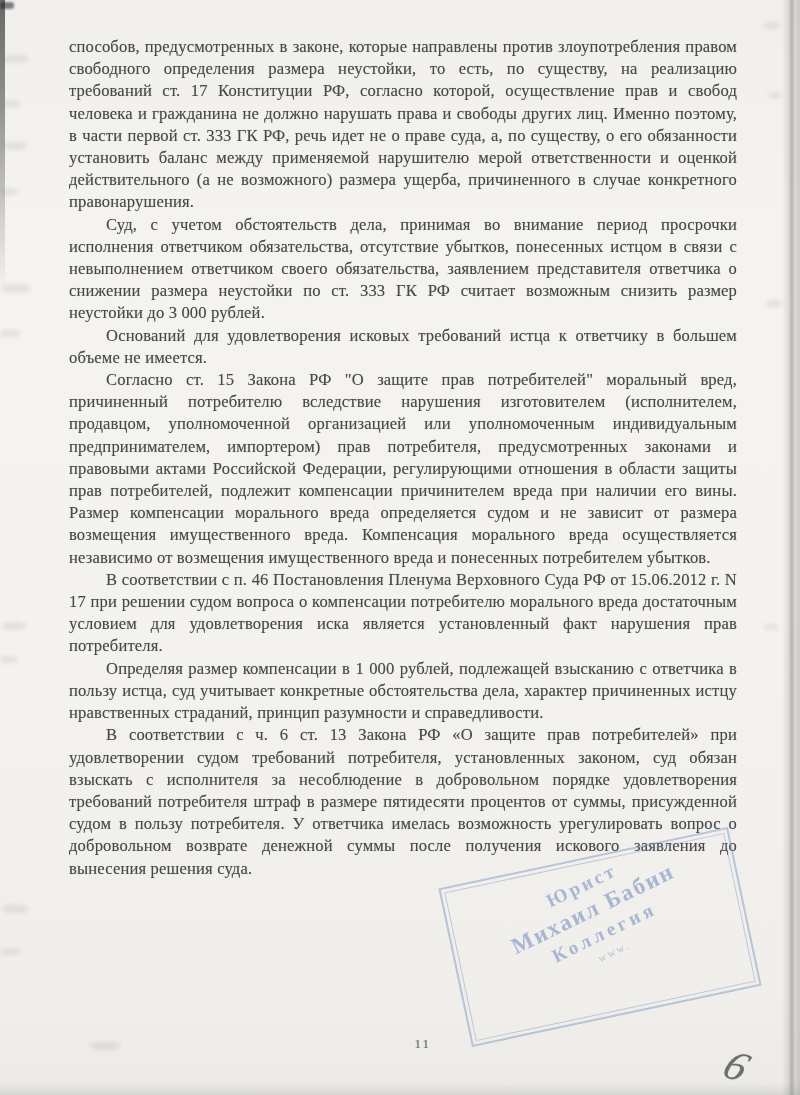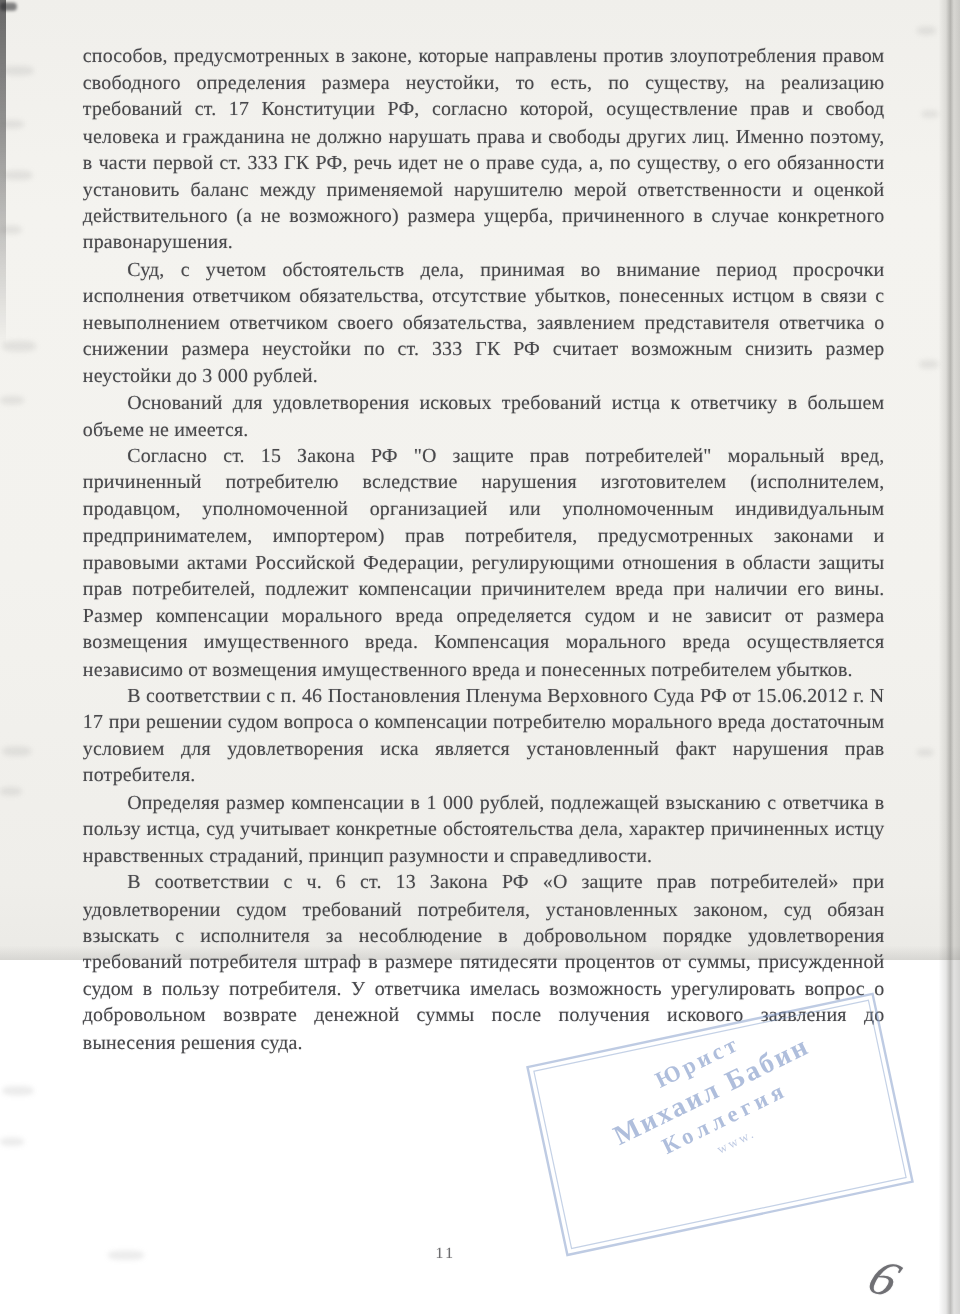--- a/index.html
+++ b/index.html
@@ -6,21 +6,21 @@
     margin: 0;
     padding: 0;
     width: 800px;
     height: 1095px;
     overflow: hidden;
     font-family: "Liberation Serif", serif;
   }
   .page {
     position: relative;
     width: 800px;
-    height: 800px;
+    height: 1095px;
     background:
       linear-gradient(180deg, #f0efeb 0%, #f4f3ef 22%, #f3f2ee 60%, #efeeea 92%, #ebeae6 100%);
   }
 
   
   .edge-left {
     position: absolute; left: 0; top: 0; width: 5px; height: 290px;
     background: linear-gradient(180deg, rgba(30,30,32,0.65) 0%, rgba(40,40,42,0.45) 40%, rgba(70,70,72,0.20) 75%, rgba(90,90,92,0) 100%);
     filter: blur(0.6px);
   }
@@ -57,22 +57,22 @@
     color: #48484b;
     text-align: justify;
     letter-spacing: 0.15px;
     text-shadow: 0 0 0.9px rgba(70,70,75,0.38);
   }
   .textblock p { margin: 0; text-indent: 37px; }
   .textblock p.no-indent { text-indent: 0; }
 
   
   .page-number {
-    position: absolute; left: 363px; top: 1036px; width: 40px;
-    text-align: left; font-size: 13px; letter-spacing: 2px;
+    position: absolute; left: 391px; top: 1036px; width: 40px;
+    text-align: right; font-size: 13px; letter-spacing: 2px;
     color: #6c6c6e; text-shadow: 0 0 0.8px rgba(90,90,95,0.4);
   }
 
   
   .stamp {
     position: absolute; left: 452px; top: 856px; width: 296px; height: 162px;
     transform: rotate(-12deg);
     pointer-events: none;
   }
   .stamp .frame-outer {

